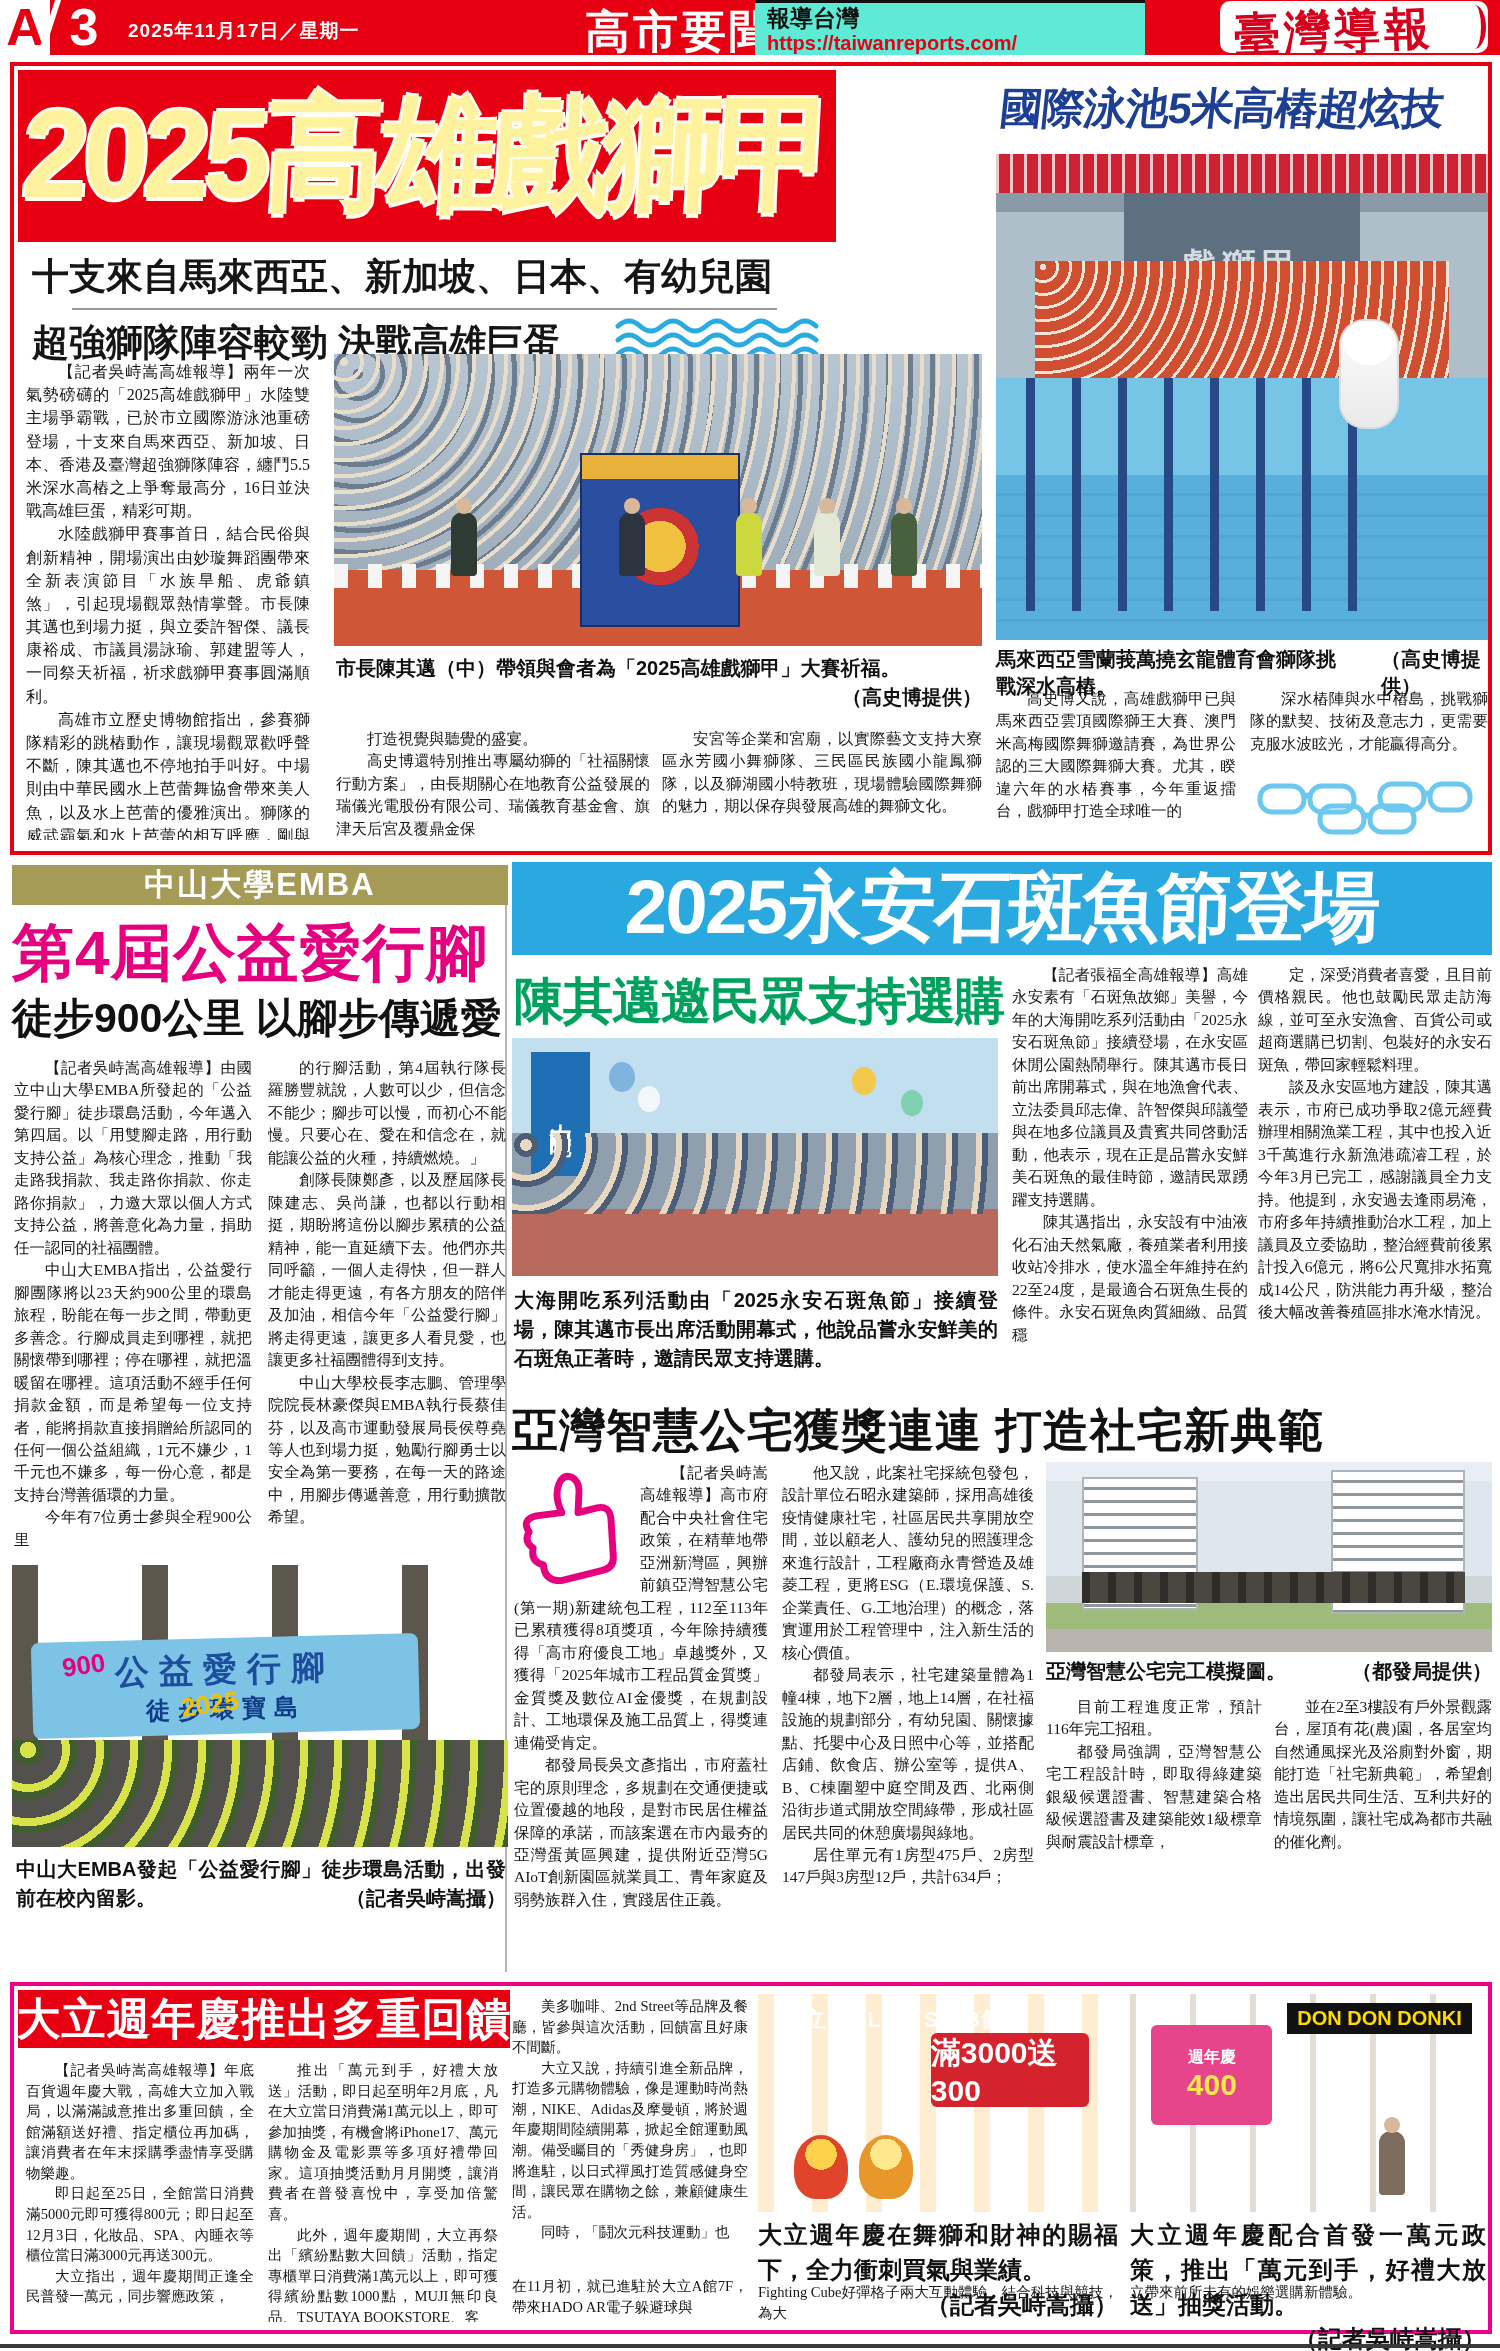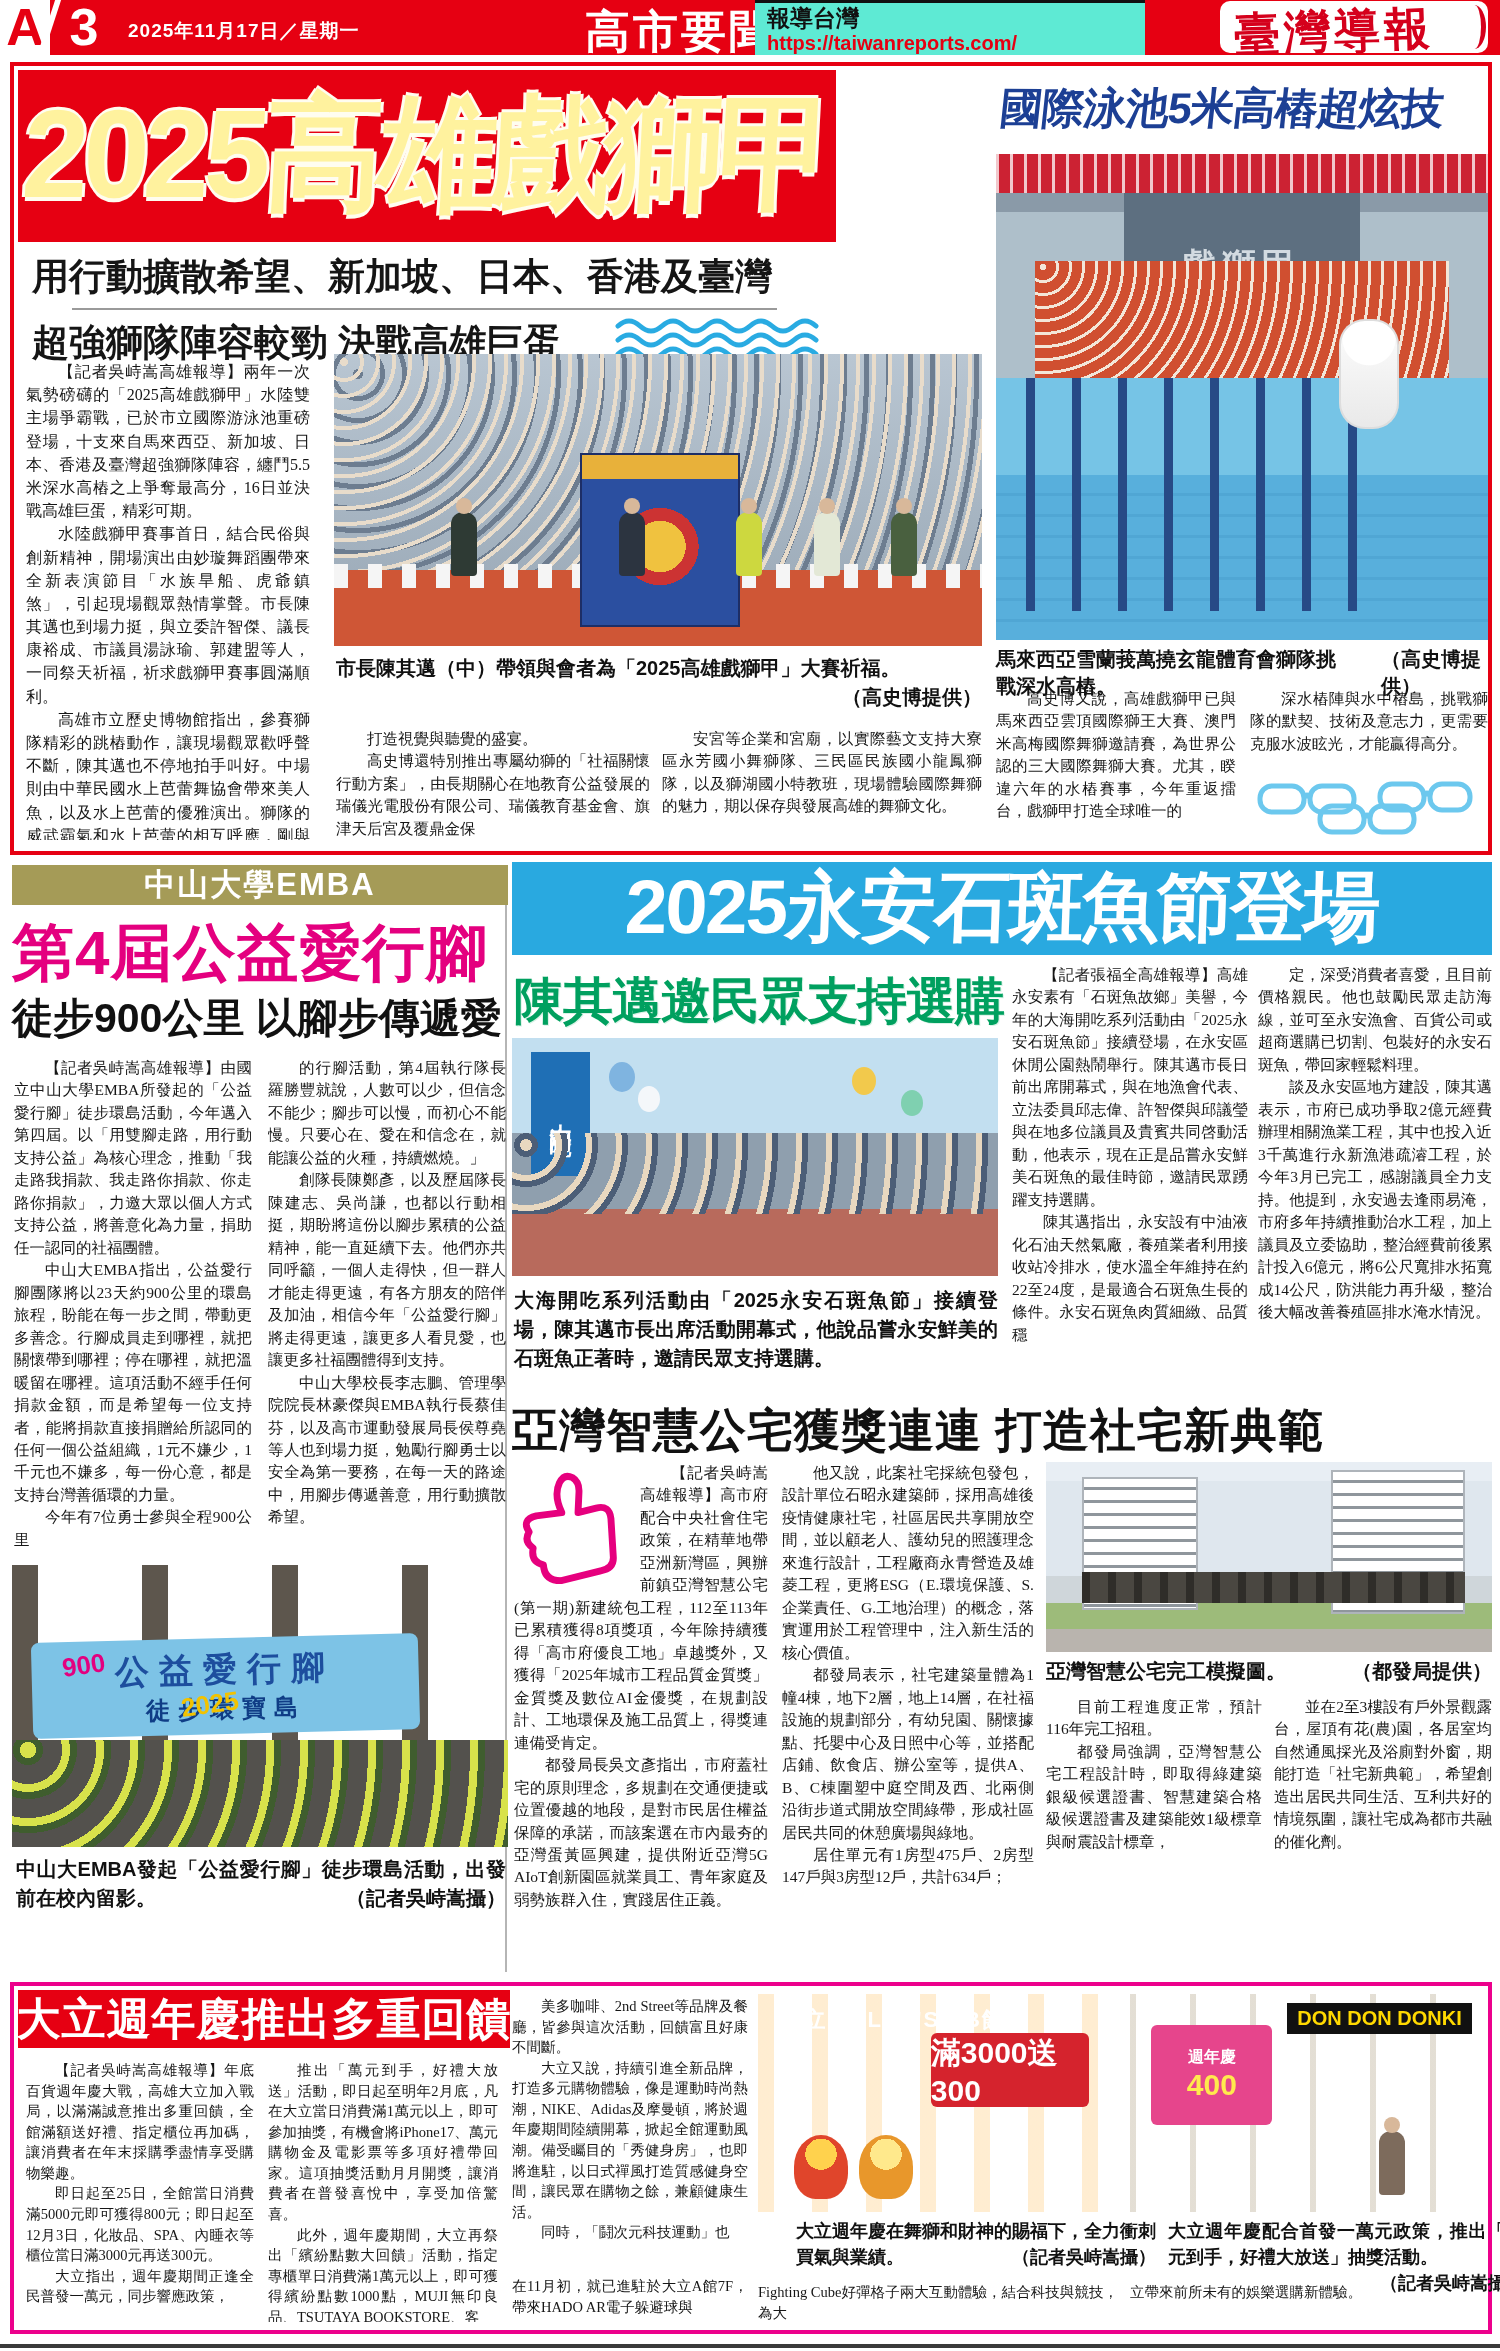--- a/index.html
+++ b/index.html
@@ -54,21 +54,21 @@
   .fish-bar span{font-size:76px;font-weight:bold;color:#fff;letter-spacing:-2px;transform:skewX(-2deg);white-space:nowrap;}
   .fish-sub{position:absolute;left:2px;top:106px;font-size:50px;font-weight:bold;color:#00a05f;letter-spacing:-1px;white-space:nowrap;
             text-shadow:1px 1px 0 #d9f2e6;}
 
   .bay-head{position:absolute;left:0;top:0;width:980px;font-size:46px;font-weight:bold;color:#111;letter-spacing:1px;white-space:nowrap;}
 
   .dali{position:absolute;left:10px;top:1982px;width:1482px;height:352px;border:4px solid #ec008c;box-sizing:border-box;background:#fff;}
   .dali-head{position:absolute;left:4px;top:4px;width:492px;height:58px;background:#e60012;color:#fff;display:flex;align-items:center;justify-content:center;}
   .dali-head span{font-size:44px;font-weight:bold;letter-spacing:1px;white-space:nowrap;}
   .tight{font-size:14.5px;line-height:1.42;}
-  .smallcap{font-size:18px;margin-left:38px;}
+  .smallcap{font-size:24px;}
 
   .vrule{position:absolute;background:#b5b5b5;}
   .bottom-rule{position:absolute;left:0;top:2344px;width:1500px;height:4px;background:#3a3a3a;}
 
   
   .crowd{background:
      repeating-radial-gradient(circle at 10px 8px, #e8dccb 0 4px, transparent 4px 16px),
      repeating-radial-gradient(circle at 24px 20px, #6d7d90 0 5px, transparent 5px 22px),
      linear-gradient(#b9c6d2,#97a6b4);}
   .stagebase{position:absolute;left:0;bottom:0;width:100%;height:26%;background:#cf5636;}
@@ -154,21 +154,21 @@
       <div class="masthead-text">臺灣導報</div>
       <div class="masthead-arc"></div>
     </div>
   </div>
 
   <div class="box1">
     <div class="a1-head">
       <span>2025高雄戲獅甲</span>
     </div>
     <div class="a1-rhead">國際泳池5米高樁超炫技</div>
-    <div class="a1-sub1">用行動擴散希望、新加坡、日本、香港及臺灣</div>
+    <div class="a1-sub1">十支來自馬來西亞、新加坡、日本、有幼兒園</div>
     <div class="a1-div"></div>
     <div class="a1-sub2">超強獅隊陣容較勁  決戰高雄巨蛋</div>
     <svg class="waves" width="215" height="58" viewBox="0 0 215 58">
       <g fill="none" stroke="#29abe2" stroke-width="5" stroke-linecap="round">
         <path d="M4 8 q 11 -10 22 0 t 22 0 t 22 0 t 22 0 t 22 0 t 22 0 t 22 0 t 22 0 t 22 0"></path>
         <path d="M4 22 q 11 -10 22 0 t 22 0 t 22 0 t 22 0 t 22 0 t 22 0 t 22 0 t 22 0 t 22 0"></path>
         <path d="M4 36 q 11 -10 22 0 t 22 0 t 22 0 t 22 0 t 22 0 t 22 0 t 22 0 t 22 0 t 22 0"></path>
         <path d="M4 50 q 11 -10 22 0 t 22 0 t 22 0 t 22 0 t 22 0 t 22 0 t 22 0 t 22 0 t 22 0"></path>
       </g>
     </svg>

